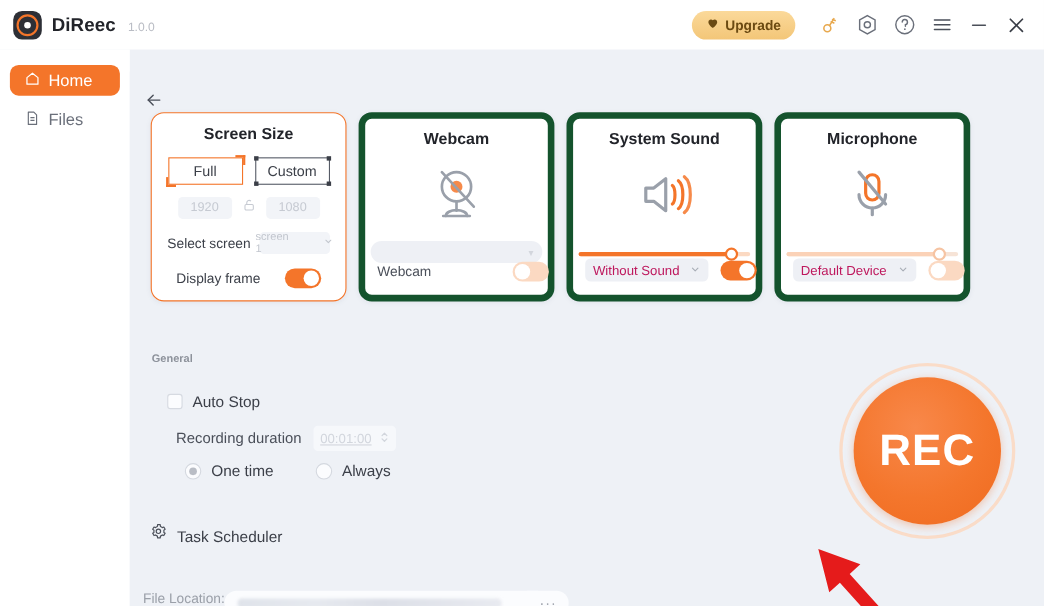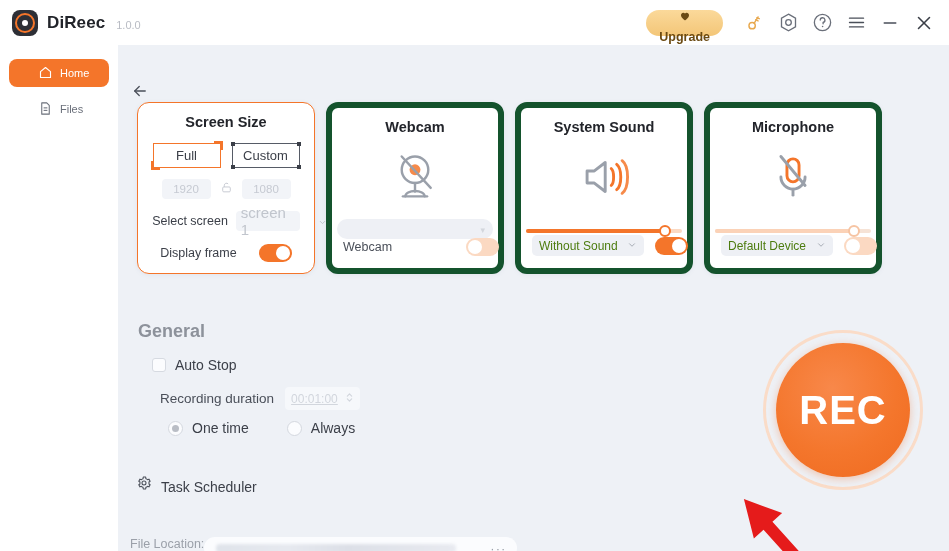--- a/index.html
+++ b/index.html
@@ -83,21 +83,20 @@
     background: linear-gradient(180deg, #fbd99a 0%, #f3c678 100%);
     color: #6b4a12;
     font-size: 12.5px;
     font-weight: bold;
     display: flex;
     align-items: center;
     gap: 5px;
     padding: 0 13px;
     margin-right: 14px;
     cursor: pointer;
-    flex-direction: column;
   }
   .icon-btn {
     width: 34px; height: 34px;
     display: flex;
     align-items: center;
     justify-content: center;
     cursor: pointer;
   }
   .icon-btn.last { margin-right: 8px; }
 
@@ -111,23 +110,23 @@
     padding-top: 14px;
     box-sizing: border-box;
   }
   .side-item {
     height: 28px;
     margin: 0 9px 8px 9px;
     border-radius: 8px;
     display: flex;
     align-items: center;
     gap: 7px;
-    padding-left: 29px;
-    box-sizing: border-box;
-    font-size: 11px;
+    padding-left: 13px;
+    box-sizing: border-box;
+    font-size: 15px;
     color: #6a6f7a;
     cursor: pointer;
   }
   .side-item.active {
     background: #f4752a;
     color: #ffffff;
     font-weight: normal;
   }
 
   
@@ -240,24 +239,24 @@
   .sel-label {
     font-size: 12.5px;
     color: #3b3f48;
   }
   .sel-dd {
     width: 64px; height: 20px;
     background: #f2f4f8;
     border-radius: 4px;
     display: flex;
     align-items: center;
-    justify-content: space-between;
+    justify-content: center;
     padding: 0 5px;
     box-sizing: border-box;
-    font-size: 15px;
+    font-size: 10px;
     color: #c1c5cd;
     cursor: pointer;
     gap: 32px;
   }
   .frame-row {
     display: flex;
     align-items: center;
     justify-content: center;
     gap: 22px;
     margin-top: 13px;
@@ -350,29 +349,29 @@
   .dev-dd {
     width: 112px; height: 21px;
     background: #eef0f5;
     border-radius: 5px;
     display: flex;
     align-items: center;
     justify-content: space-between;
     padding: 0 7px;
     box-sizing: border-box;
     font-size: 12px;
-    color: #4d7c0f;
+    color: #be185d;
     cursor: pointer;
   }
 
   
   .general-title {
     position: absolute;
     left: 20px; top: 256px;
-    font-size: 18px;
+    font-size: 10px;
     color: #8d929b;
     font-weight: bold;
   }
   .auto-stop-row {
     position: absolute;
     left: 18px; top: 292px;
     display: flex;
     align-items: center;
     gap: 9px;
     cursor: pointer;

